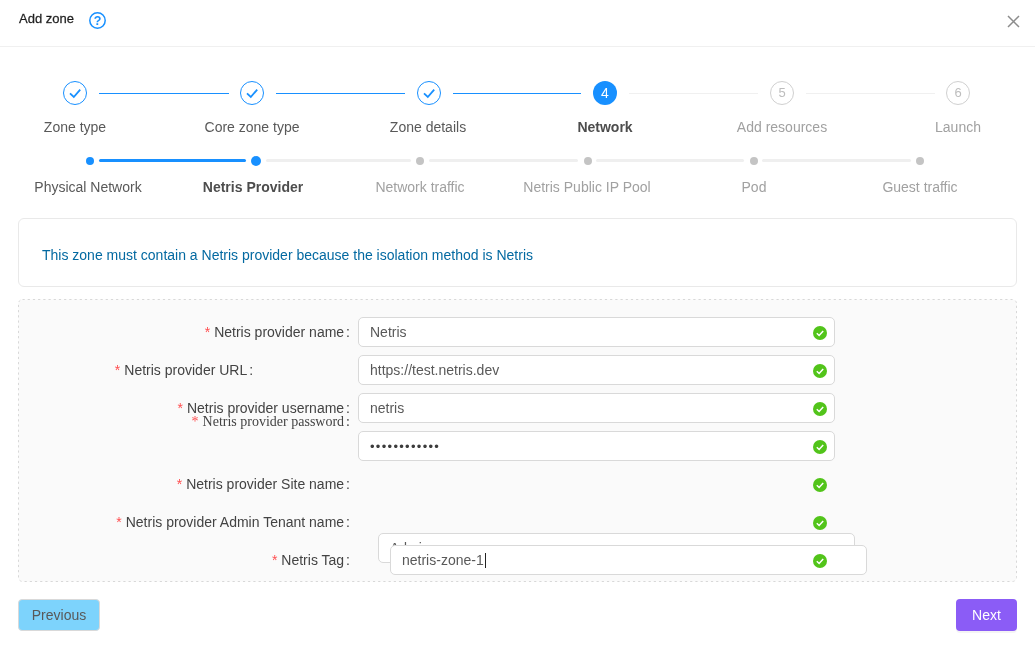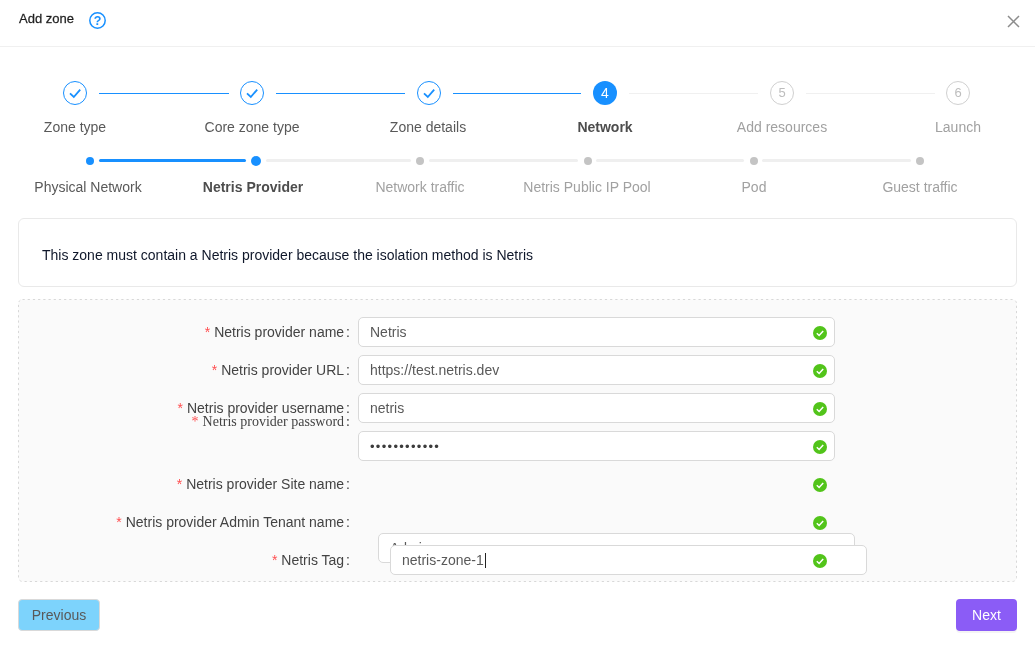--- a/index.html
+++ b/index.html
@@ -25,21 +25,21 @@
   .lab-wait { color:#a1a1a1; }
 
   
   .dot { border-radius:50%; }
   .tail { height:3px; top:159px; border-radius:2px; }
   .tgray { background:#efefef; }
   .sublab { top:179px; width:230px; margin-left:-115px; text-align:center; font-size:14px; }
 
   
   .card { left:18px; top:218px; width:999px; height:69px; background:#fff; border:1px solid #e9e9e9; border-radius:6px; }
-  .cardtx { left:42px; top:247px; color:#0f172a; font-size:14px; }
+  .cardtx { left:42px; top:247px; color:#0369a1; font-size:14px; }
 
   
     .flabel { left:18px; width:332px; text-align:right; font-size:14px; color:#434343; line-height:20px; white-space:nowrap; }
   .flabel .req { color:#ff4d4f; margin-right:4px; font-size:14px; }
   .flabel .colon { margin-left:2px; }
   .finput { left:358px; width:477px; height:30px; background:#fff; border:1px solid #d9d9d9; border-radius:5px; line-height:28px; padding-left:11px; color:#595959; font-size:14px; }
   .badge { left:813px; width:14px; height:14px; }
   .caret { display:inline-block; width:1.5px; height:15px; background:#222; vertical-align:-3px; margin-left:1px; }
   .pwd { letter-spacing:1.3px; color:#3c3c3c; font-size:13px; }
 
@@ -117,21 +117,21 @@
   <div class="abs card"></div>
   <div class="abs cardtx">This zone must contain a Netris provider because the isolation method is Netris</div>
 
   <svg class="abs" style="left:18px; top:299px;" width="999" height="283" viewBox="0 0 999 283">
       <rect x="0.5" y="0.5" width="998" height="282" rx="4" fill="#fafafa" stroke="#d8d8d8" stroke-width="1" stroke-dasharray="2.2 3"></rect>
     </svg>
 
   <div class="abs flabel" style="top:322px;"><span class="req">*</span>Netris provider name<span class="colon">:</span></div>
   <div class="abs finput" style="top:317px;">Netris</div>
 
-  <div class="abs flabel" style="top:360px;"><span class="req">*</span>Netris provider URL<span class="colon">:</span></div>
+  <div class="abs flabel" style="top:360px;text-align:center;"><span class="req">*</span>Netris provider URL<span class="colon">:</span></div>
   <div class="abs flabel" style="top:398px;"><span class="req">*</span>Netris provider username<span class="colon">:</span></div>
 
   <div class="abs finput" style="top:355px;">https://test.netris.dev</div>
   <div class="abs finput" style="top:393px;">netris</div>
 
   <div class="abs flabel" style="top:412px;font-family:Liberation Serif, serif;"><span class="req">*</span>Netris provider password<span class="colon">:</span></div>
   <div class="abs finput" style="top:431px;"><span class="pwd">••••••••••••</span></div>
 
   <div class="abs flabel" style="top:474px;"><span class="req">*</span>Netris provider Site name<span class="colon">:</span></div>
 

